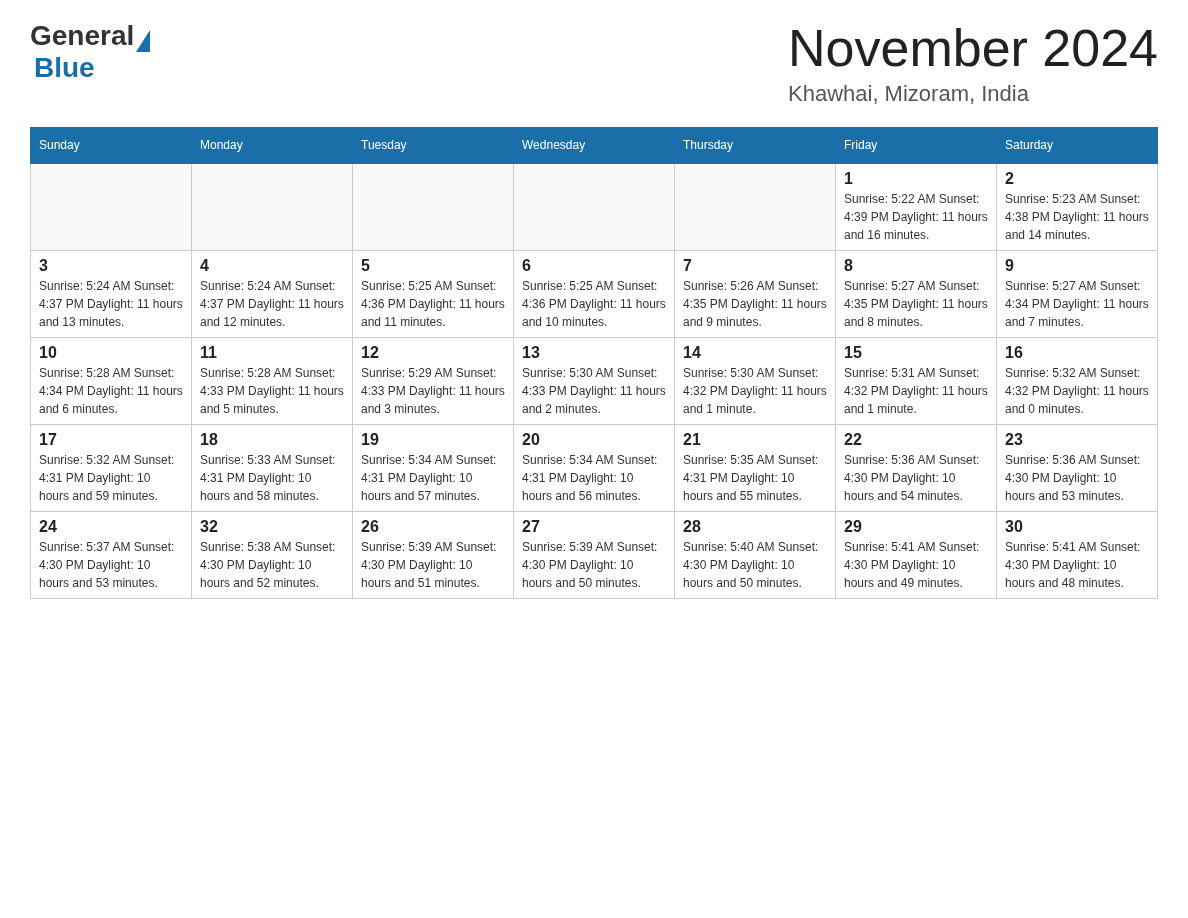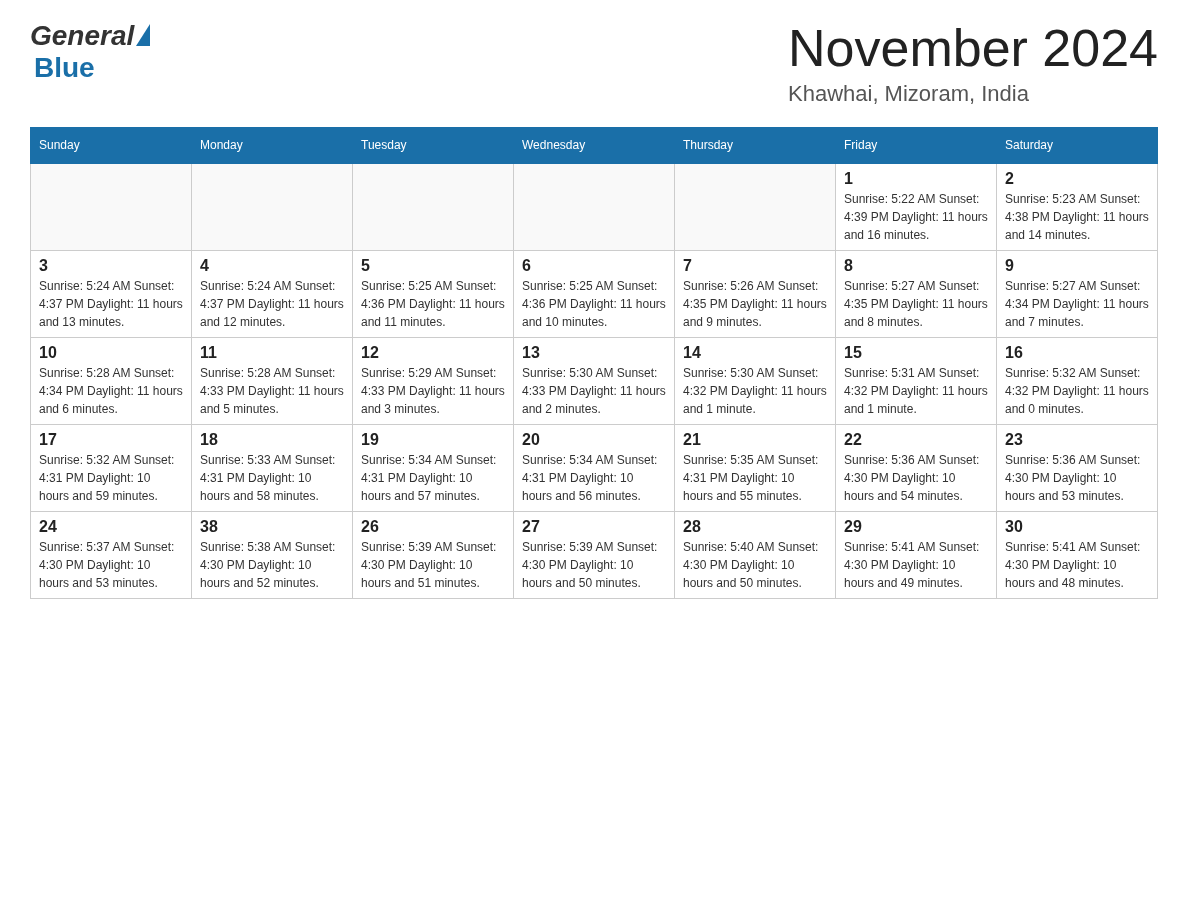--- a/index.html
+++ b/index.html
@@ -16,22 +16,21 @@
       align-items: flex-start;
       margin-bottom: 20px;
     }
     .logo {
       display: flex;
       flex-direction: column;
       align-items: flex-start;
     }
     .logo-top {
       display: flex;
-      align-items: flex-start;
-      font-style: italic;
+      align-items: flex-end;
     }
     .logo-text-general {
       font-size: 28px;
       font-weight: bold;
       color: #333;
     }
     .logo-triangle {
       width: 0;
       height: 0;
       border-left: 14px solid transparent;
@@ -294,21 +293,21 @@
         </td>
       </tr>
       <tr>
         <td>
           <span class="day-number">24</span>
           <div class="day-info">Sunrise: 5:37 AM
 Sunset: 4:30 PM
 Daylight: 10 hours and 53 minutes.</div>
         </td>
         <td>
-          <span class="day-number">38</span>
+          <span class="day-number">32</span>
           <div class="day-info">Sunrise: 5:38 AM
 Sunset: 4:30 PM
 Daylight: 10 hours and 52 minutes.</div>
         </td>
         <td>
           <span class="day-number">26</span>
           <div class="day-info">Sunrise: 5:39 AM
 Sunset: 4:30 PM
 Daylight: 10 hours and 51 minutes.</div>
         </td>

